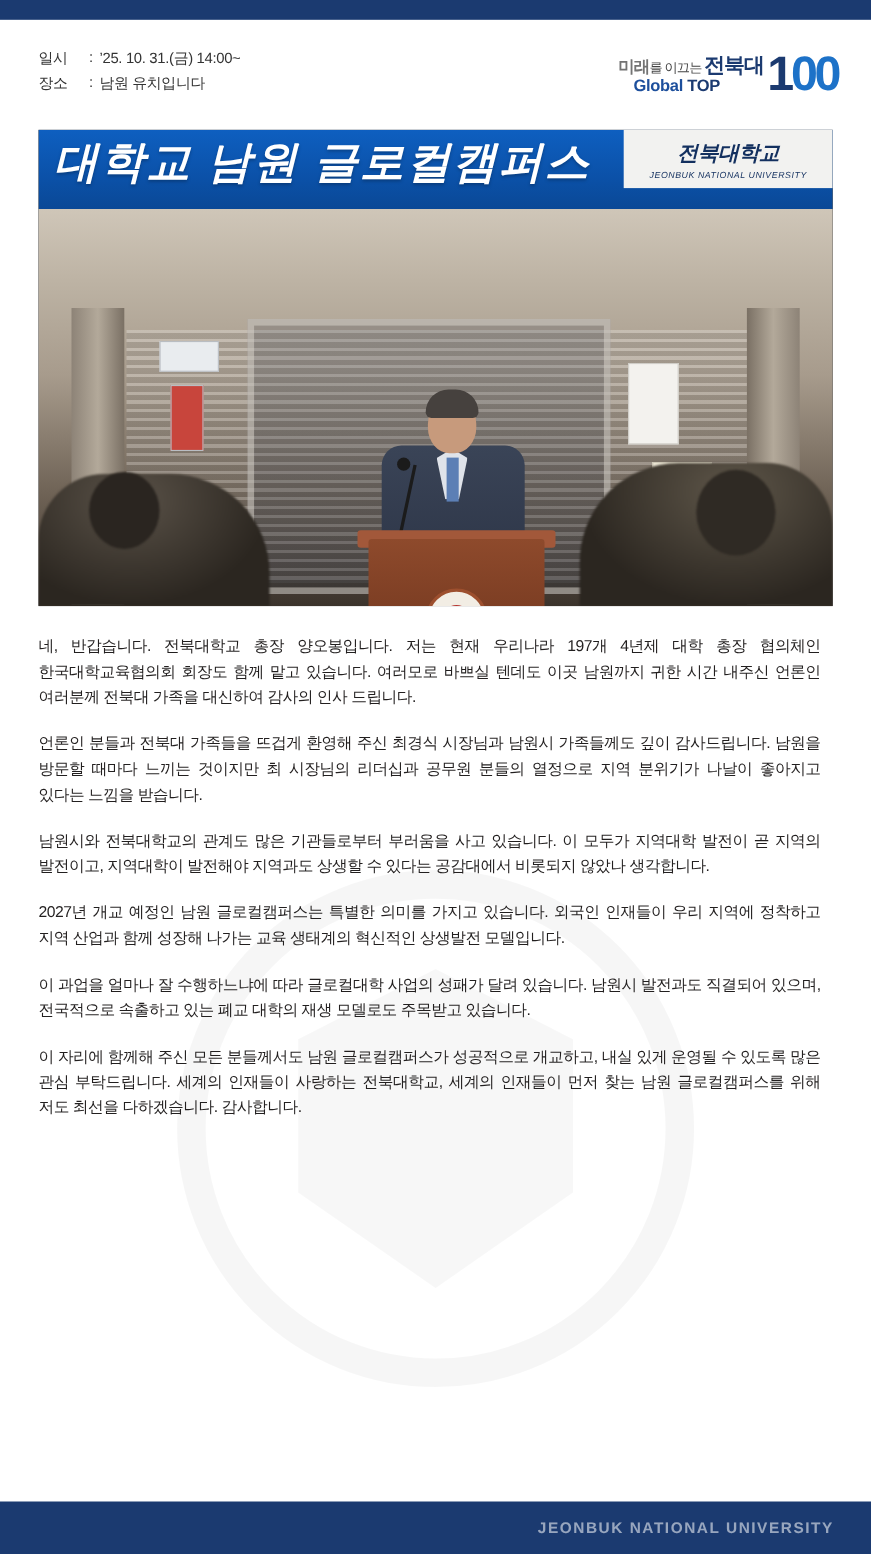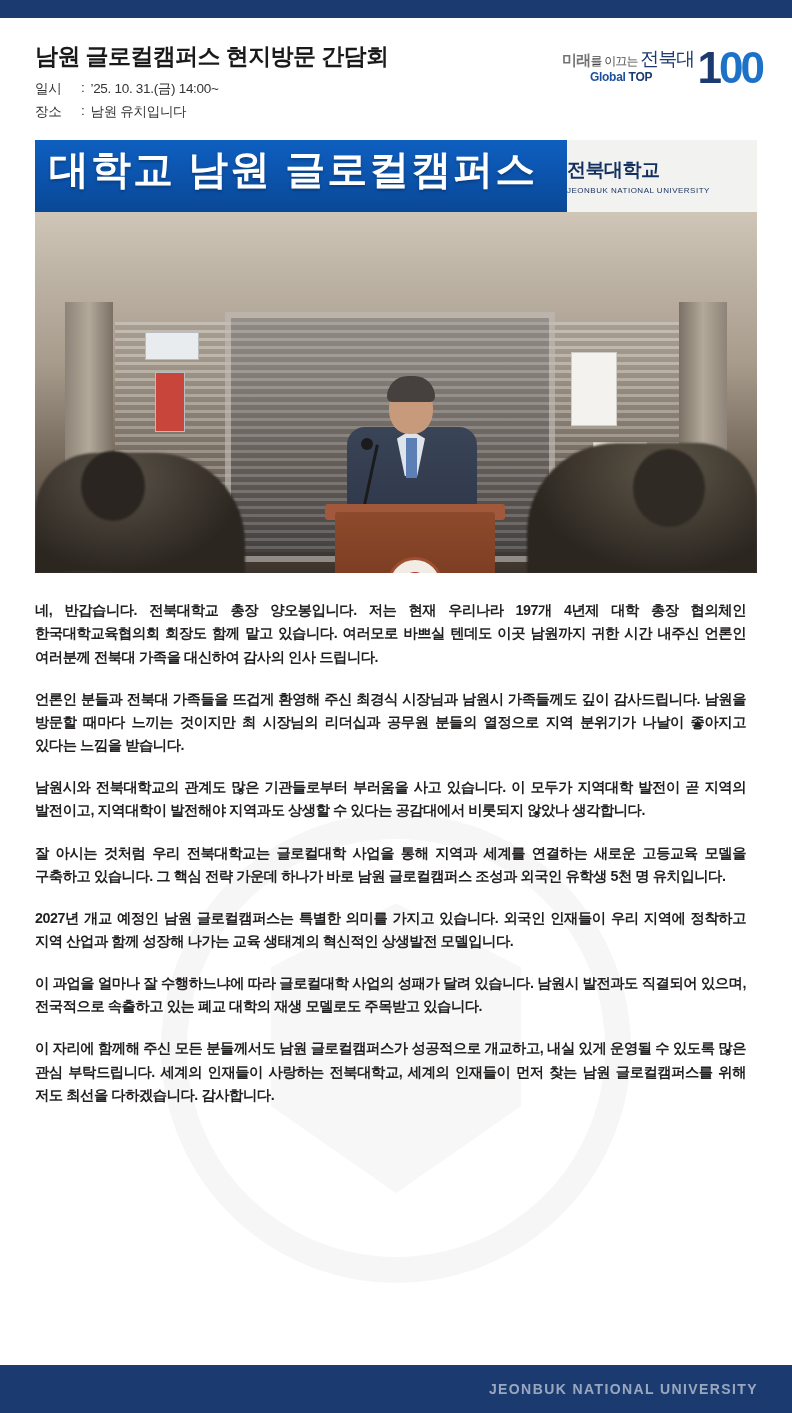--- a/index.html
+++ b/index.html
@@ -80,30 +80,30 @@
   .logo-mirae {
     color: #737373;
     font-weight: bold;
   }
   .logo-sub {
     color: #444;
     font-size: 12px;
   }
   .logo-jbnu {
     color: #1b3a70;
-    font-weight: normal;
+    font-weight: bold;
     font-size: 19px;
     letter-spacing: -1px;
     text-align: center;
   }
   .logo-line2 {
     position: absolute;
-    left: 28px;
+    left: 14px;
     top: 26px;
-    font-size: 12px;
+    font-size: 15px;
     color: #1d4f9c;
     font-weight: bold;
     letter-spacing: -0.3px;
     white-space: nowrap;
   }
   .logo-global { color: #1d4f9c; font-weight: bold; }
   .logo-top { color: #1b3a70; font-weight: bold; }
   .logo-100 {
     position: absolute;
     right: 0;
@@ -124,41 +124,43 @@
     position: relative;
     overflow: hidden;
     background: #2d2d2d;
   }
   .photo-sign {
     position: absolute;
     left: 0; top: 0;
     width: 100%;
     height: 72px;
     background: linear-gradient(180deg, #0e5fc0 0%, #0b51a8 60%, #0a4896 100%);
+    font-style: italic;
   }
   .photo-sign-text {
     position: absolute;
     left: 14px;
     top: 2px;
     font-size: 40px;
     font-weight: bold;
     color: #ffffff;
     letter-spacing: 2px;
     white-space: nowrap;
     text-shadow: 0 2px 3px rgba(0,0,0,0.25);
   }
   .photo-sign-right {
     position: absolute;
     right: 0;
     top: 0;
     width: 190px;
-    height: 72px;
+    height: 53px;
     background: #f2f2f0;
     display: flex;
     flex-direction: column;
+    align-items: center;
     justify-content: center;
   }
   .photo-sign-right .kr {
     font-size: 19px;
     font-weight: bold;
     color: #13305f;
     letter-spacing: -0.5px;
   }
   .photo-sign-right .en {
     font-size: 8px;
@@ -312,21 +314,20 @@
     filter: blur(1px);
   }
   .crowd-head-1 { position:absolute; left:46px; bottom:52px; width:64px; height:70px; background:#2a2520; border-radius:50%; filter:blur(1px); }
   .crowd-head-2 { position:absolute; right:52px; bottom:46px; width:72px; height:78px; background:#2f2a24; border-radius:50%; filter:blur(1px); }
 
   
   .content {
     position: relative;
     padding: 26px 46px 0 35px;
     flex: 1 1 auto;
-    font-weight: bold;
   }
   .watermark {
     position: absolute;
     left: 50%;
     top: 240px;
     transform: translateX(-50%);
     width: 470px;
     height: 470px;
     border-radius: 50%;
     border: 26px solid rgba(0,0,0,0.035);
@@ -380,21 +381,20 @@
 </style>
 </head>
 <body>
 
 <div class="page">
 
   <div class="top-bar"></div>
 
   <div class="header">
     <div class="header-text">
-      <h1 class="doc-title">남원 글로컬캠퍼스 현지방문 간담회</h1>
 
       <div class="meta-row">
         <span class="meta-label">일시</span>
         <span class="meta-colon">:</span>
         <span class="meta-value">’25. 10. 31.(금) 14:00~</span>
       </div>
 
       <div class="meta-row">
         <span class="meta-label">장소</span>
         <span class="meta-colon">:</span>
@@ -451,21 +451,20 @@
       <div class="crowd-head-2"></div>
     </div>
   </div>
 
   <div class="content">
     <div class="watermark"></div>
     <div class="body-text">
       <p>네, 반갑습니다. 전북대학교 총장 양오봉입니다. 저는 현재 우리나라 197개 4년제 대학 총장 협의체인 한국대학교육협의회 회장도 함께 맡고 있습니다. 여러모로 바쁘실 텐데도 이곳 남원까지 귀한 시간 내주신 언론인 여러분께 전북대 가족을 대신하여 감사의 인사 드립니다.</p>
       <p>언론인 분들과 전북대 가족들을 뜨겁게 환영해 주신 최경식 시장님과 남원시 가족들께도 깊이 감사드립니다. 남원을 방문할 때마다 느끼는 것이지만 최 시장님의 리더십과 공무원 분들의 열정으로 지역 분위기가 나날이 좋아지고 있다는 느낌을 받습니다.</p>
       <p>남원시와 전북대학교의 관계도 많은 기관들로부터 부러움을 사고 있습니다. 이 모두가 지역대학 발전이 곧 지역의 발전이고, 지역대학이 발전해야 지역과도 상생할 수 있다는 공감대에서 비롯되지 않았나 생각합니다.</p>
-      <p>잘 아시는 것처럼 우리 전북대학교는 글로컬대학 사업을 통해 지역과 세계를 연결하는 새로운 고등교육 모델을 구축하고 있습니다. 그 핵심 전략 가운데 하나가 바로 남원 글로컬캠퍼스 조성과 외국인 유학생 5천 명 유치입니다.</p>
       <p>2027년 개교 예정인 남원 글로컬캠퍼스는 특별한 의미를 가지고 있습니다. 외국인 인재들이 우리 지역에 정착하고 지역 산업과 함께 성장해 나가는 교육 생태계의 혁신적인 상생발전 모델입니다.</p>
       <p>이 과업을 얼마나 잘 수행하느냐에 따라 글로컬대학 사업의 성패가 달려 있습니다. 남원시 발전과도 직결되어 있으며, 전국적으로 속출하고 있는 폐교 대학의 재생 모델로도 주목받고 있습니다.</p>
       <p>이 자리에 함께해 주신 모든 분들께서도 남원 글로컬캠퍼스가 성공적으로 개교하고, 내실 있게 운영될 수 있도록 많은 관심 부탁드립니다. 세계의 인재들이 사랑하는 전북대학교, 세계의 인재들이 먼저 찾는 남원 글로컬캠퍼스를 위해 저도 최선을 다하겠습니다. 감사합니다.</p>
     </div>
   </div>
 
   <div class="footer">
     <span class="footer-text">JEONBUK  NATIONAL  UNIVERSITY</span>
   </div>
 

